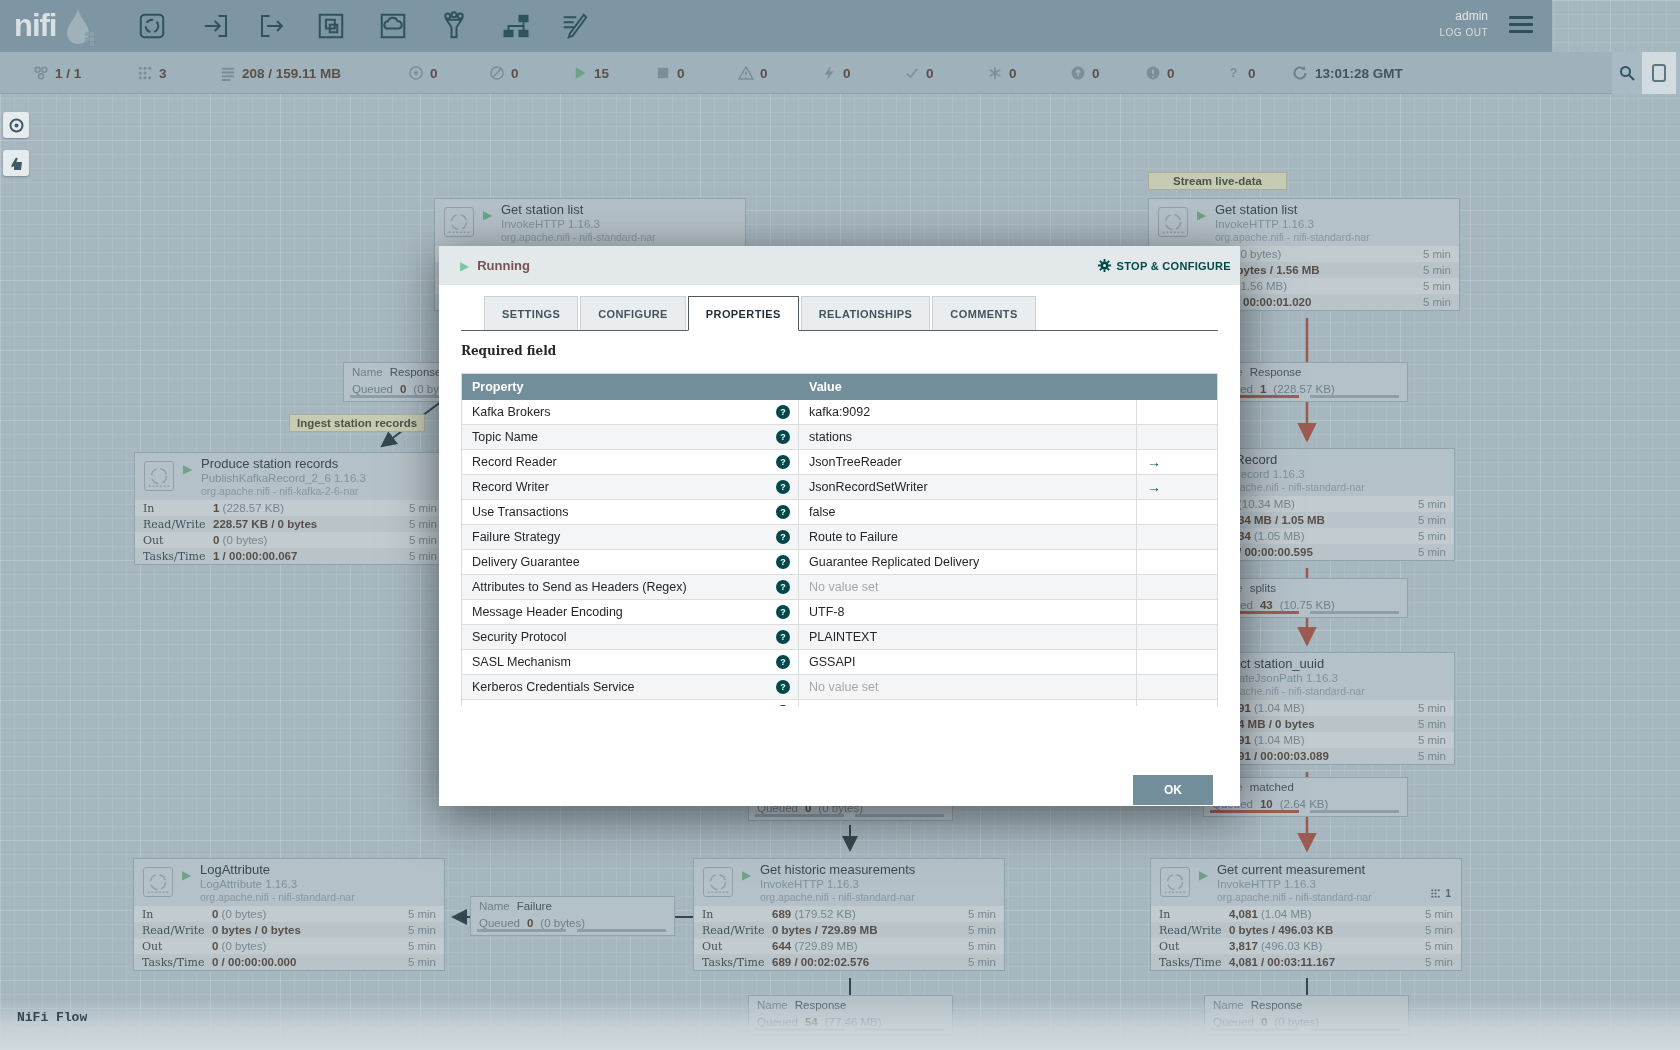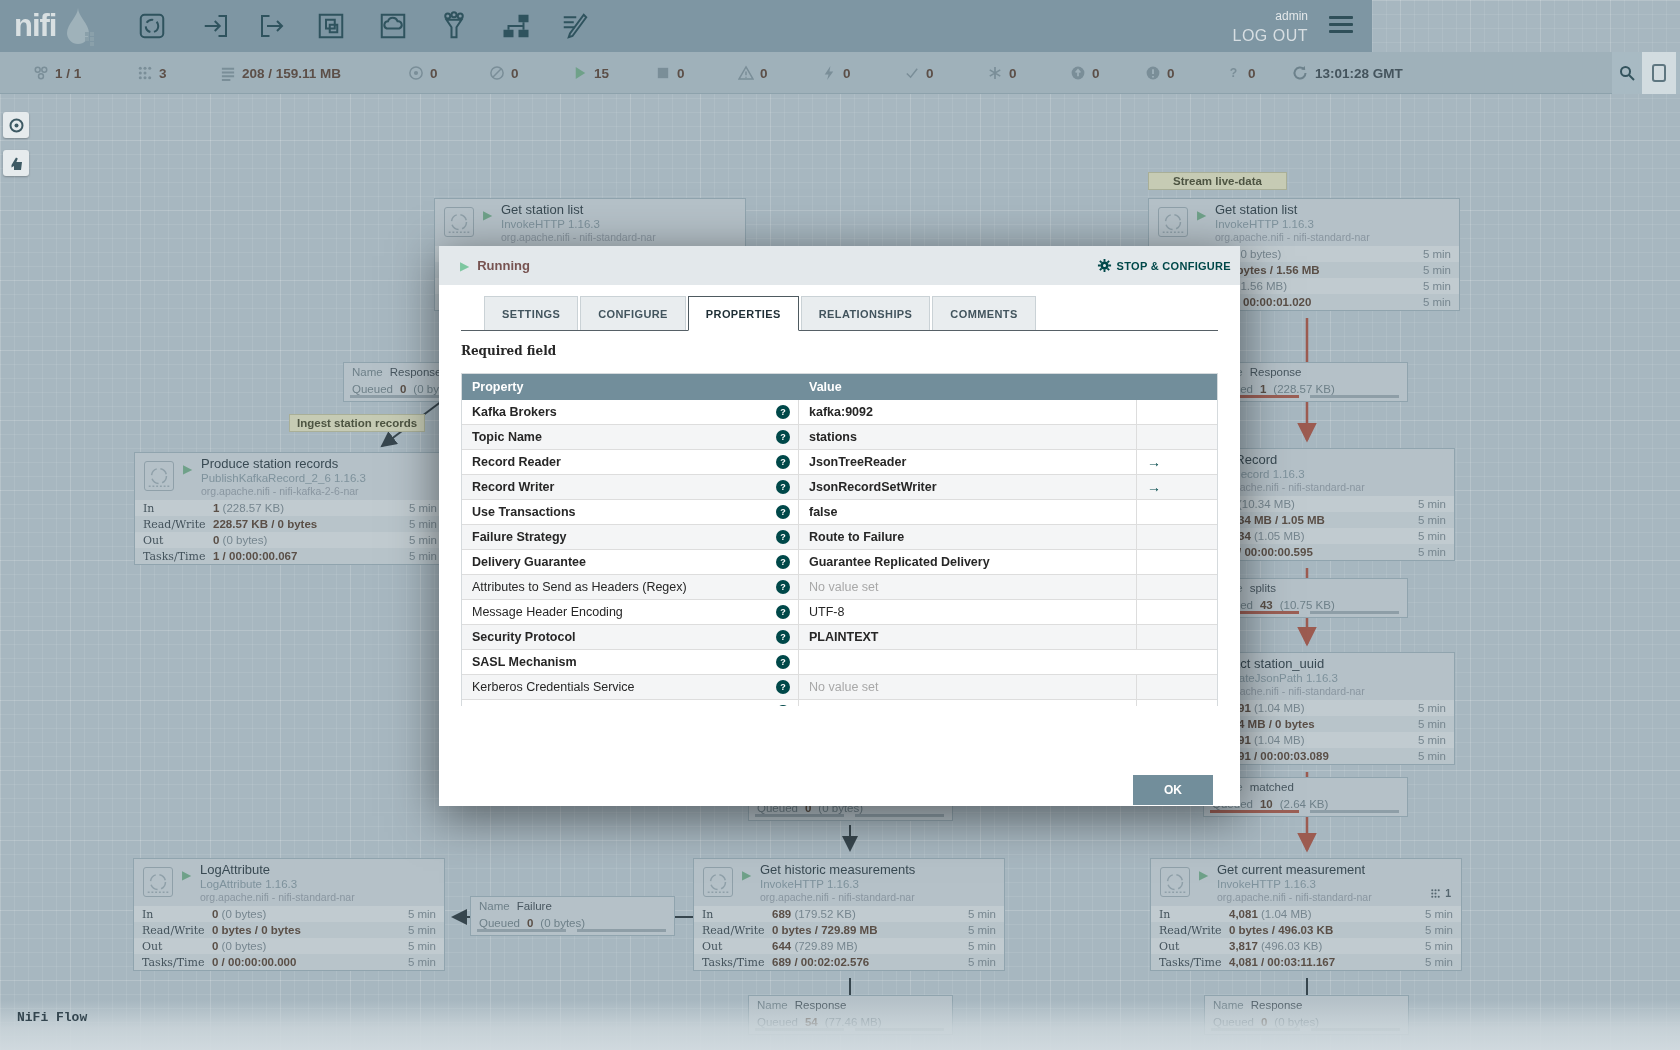--- a/index.html
+++ b/index.html
@@ -41,29 +41,29 @@
   .cn-v{color:#47565F;}
   .cn-q{color:#5A4F47;font-weight:bold;}
   .cn-s{color:#6E8089;}
   .cn-b1,.cn-b2{position:absolute;bottom:3px;height:3px;width:44%;background:#8E9EA7;}
   .cn-b1{left:6px;} .cn-b2{left:52%;}
   .conn.red .cn-b1{background:#9B5F55;}
   
   .ylab{position:absolute;background:#C6CBB4;border:1px solid #A9AF97;box-sizing:border-box;
     font-size:11.5px;font-weight:bold;color:#4D5442;padding:2px 7px;white-space:nowrap;}
   
-  #topbar{position:absolute;left:0;top:0;width:1372px;height:52px;background:#7E96A3;}
+  #topbar{position:absolute;left:0;top:0;width:1540px;height:52px;background:#7E96A3;padding-left:12px;}
   #logo{position:absolute;left:14px;top:6px;display:flex;align-items:center;}
   #logo .word{font-size:31px;font-weight:bold;letter-spacing:-1px;color:#D9E0E2;}
   #logo svg{margin-left:6px;}
   .tbi{position:absolute;top:11px;width:30px;height:30px;color:#2F535E;}
   .tbi svg{width:30px;height:30px;}
   #user{position:absolute;right:64px;top:9px;text-align:right;}
   #user .nm{font-size:12px;color:#E3E8EA;}
-  #user .lo{font-size:16px;color:#D7DEE2;margin-top:4px;letter-spacing:.5px;}
+  #user .lo{font-size:10px;color:#D7DEE2;margin-top:4px;letter-spacing:.5px;}
   #burger{position:absolute;right:19px;top:16px;width:24px;cursor:pointer;}
   #burger div{height:3px;background:#2F4F59;margin-bottom:4px;border-radius:1px;}
   #statusbar{position:absolute;left:0;top:52px;width:1680px;height:42px;background:#9FB1BA;
     border-bottom:1px solid #8DA2AC;box-sizing:border-box;}
   .sbi{position:absolute;top:0;height:42px;display:flex;align-items:center;gap:6px;}
   .sbi .ic{width:17px;height:17px;color:#7A8E98;display:flex;align-items:center;justify-content:center;font-size:13px;}
   .sbi .ic svg{width:16px;height:16px;}
   .sbi .ct{font-size:13.5px;font-weight:bold;color:#5C4F48;white-space:nowrap;}
   .sbi.grn .ic{color:#6FA189;}
   #clock{position:absolute;left:1292px;top:0;height:42px;display:flex;align-items:center;gap:7px;
@@ -99,21 +99,21 @@
   .tab.act{background:#fff;border:1px solid #4E5A60;border-bottom:1px solid #fff;height:35px;margin-bottom:-1px;color:#1F2F36;}
   #req{margin-top:13px;font-family:"DejaVu Serif",serif;font-weight:bold;font-size:12px;color:#262626;}
   #tbl{margin-top:15px;max-height:332px;overflow:hidden;border:1px solid #D5DADD;border-bottom:none;}
   #tbl-h{height:26px;background:#728E9B;display:flex;color:#fff;font-weight:bold;font-size:12.5px;align-items:center;}
   .col-p{width:337px;box-sizing:border-box;padding-left:10px;}
   .col-v{width:338px;box-sizing:border-box;padding-left:10px;}
   .col-a{flex:1;}
   .trow{height:24px;display:flex;align-items:center;font-size:12.5px;border-bottom:1px solid #DDDDDD;color:#262626;}
   .trow:nth-child(even){background:#F4F5F6;}
   .trow .col-p,.trow .col-v{display:flex;align-items:center;height:100%;border-right:1px solid #DDDDDD;}
-  .trow.req .pn, .trow.req .pv{font-weight:bold;}
+  .trow.req .pn, .trow.req .pv{font-weight:normal;}
   .trow .unset{color:#A8A8A8;font-weight:normal !important;}
   .help{margin-left:auto;margin-right:8px;width:14px;height:14px;border-radius:50%;background:#004849;
     color:#fff;font-size:9px;font-weight:bold;display:flex;align-items:center;justify-content:center;cursor:pointer;}
   .goto{margin-left:10px;color:#004849;font-weight:bold;font-size:14px;cursor:pointer;}
   #okbtn{position:absolute;right:27px;bottom:1px;width:80px;height:30px;background:#728E9B;color:#fff;
     font-weight:bold;font-size:12px;border:none;display:flex;align-items:center;justify-content:center;cursor:pointer;}
 </style>
 </head>
 <body>
 
@@ -932,20 +932,23 @@
     <div class="col-v">
               <span class="pv">PLAINTEXT</span>
             </div>
     <div class="col-a"></div>
           </div>
           <div class="trow req">
     <div class="col-p">
               <span class="pn">SASL Mechanism</span>
       <span class="help">?</span>
             </div>
+    <div class="col-v">
+              <span class="pv">GSSAPI</span>
+            </div>
     <div class="col-a"></div>
           </div>
           <div class="trow">
     <div class="col-p">
               <span class="pn">Kerberos Credentials Service</span>
       <span class="help">?</span>
             </div>
     <div class="col-v">
               <span class="pv unset">No value set</span>
             </div>

